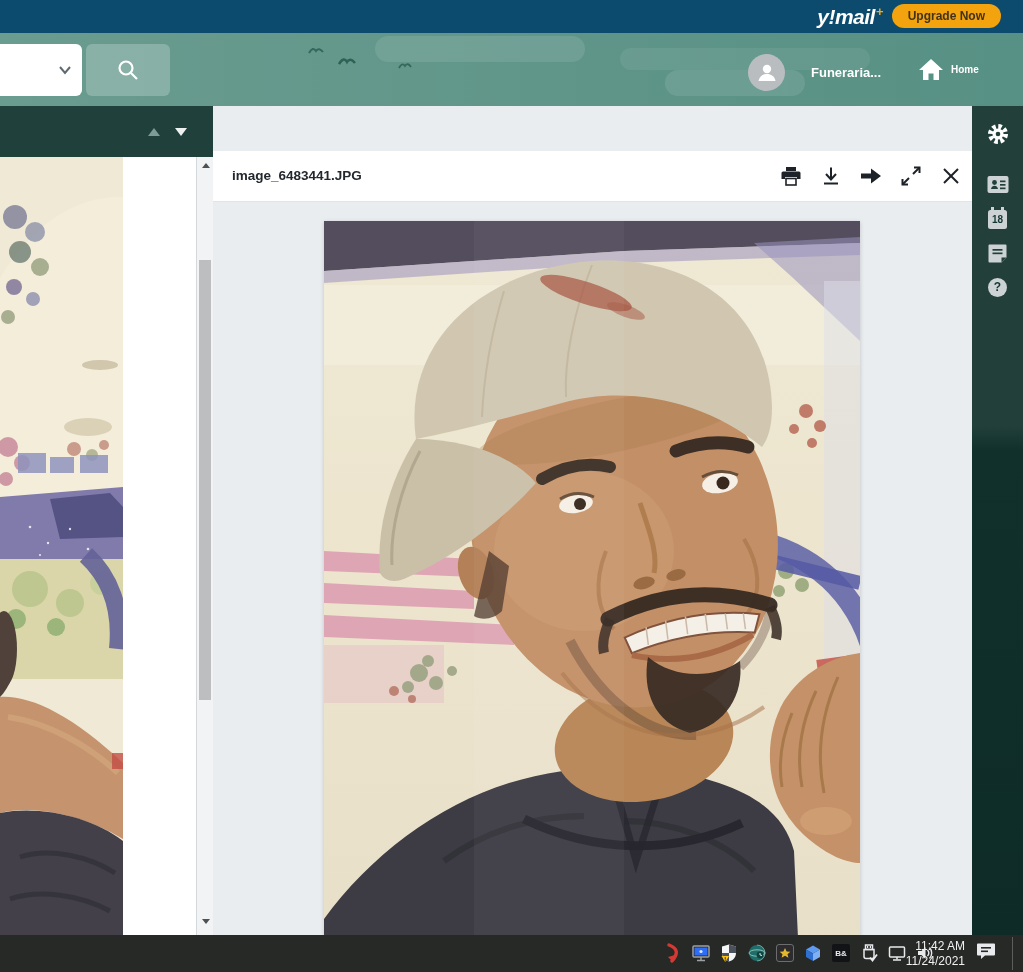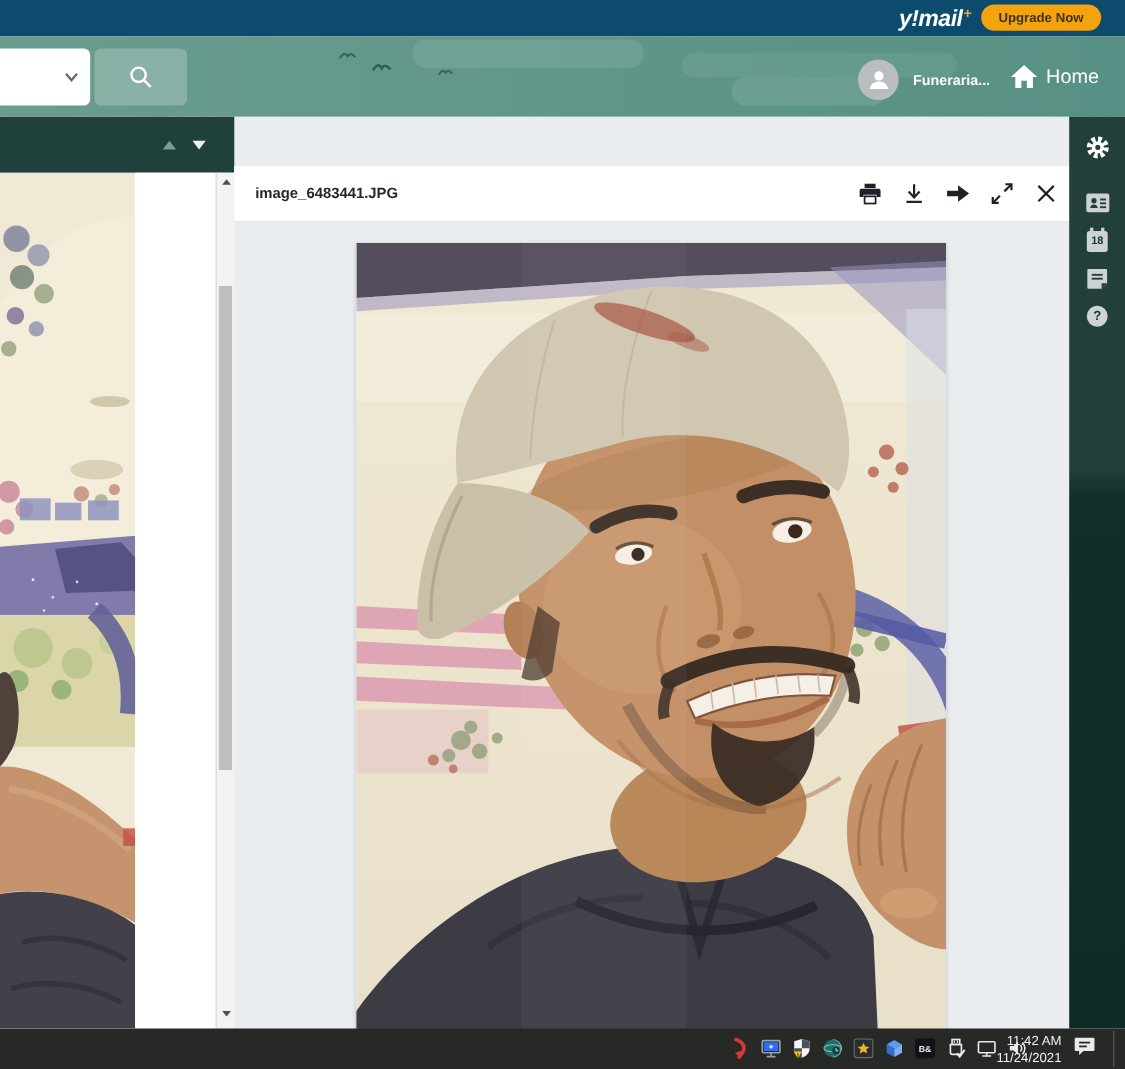--- a/index.html
+++ b/index.html
@@ -18,28 +18,28 @@
   
   .navbar{position:absolute;left:0;top:33px;width:1023px;height:73px;
     background:linear-gradient(90deg,#6a9c8f,#579084);overflow:hidden;}
   .blob{position:absolute;background:rgba(255,255,255,.10);border-radius:14px;}
   .bird{position:absolute;}
   .search-box{position:absolute;left:0;top:11px;width:82px;height:52px;background:#fff;
     border-radius:0 6px 6px 0;display:flex;align-items:center;justify-content:flex-end;}
   .search-btn{position:absolute;left:86px;top:11px;width:84px;height:52px;
     background:rgba(255,255,255,.22);border-radius:6px;display:flex;
     align-items:center;justify-content:center;cursor:pointer;}
-  .profile{position:absolute;left:780px;top:20px;height:38px;display:flex;
-    align-items:center;gap:13px;cursor:pointer;}
+  .profile{position:absolute;left:748px;top:20px;height:38px;display:flex;
+    align-items:center;gap:26px;cursor:pointer;}
   .avatar{width:37px;height:37px;border-radius:50%;background:#b9bdc0;
     display:flex;align-items:center;justify-content:center;}
   .profile-name{color:#fff;font-weight:bold;font-size:13px;}
   .home{position:absolute;left:918px;top:24px;display:flex;align-items:center;
     gap:7px;cursor:pointer;}
-  .home-label{color:#fff;font-weight:normal;font-size:18px;}
+  .home-label{color:#fff;font-weight:bold;font-size:10px;}
 
   
   .content{position:absolute;left:0;top:106px;width:1023px;height:829px;}
 
   
   .left-pane{position:absolute;left:0;top:0;width:213px;height:829px;background:#fff;}
   .left-header{position:absolute;left:0;top:0;width:213px;height:51px;background:#20403c;}
   .tri{position:absolute;top:22px;width:0;height:0;cursor:pointer;}
   .tri-up{left:148px;border-left:6px solid transparent;border-right:6px solid transparent;
     border-bottom:8px solid #7e9b95;}

